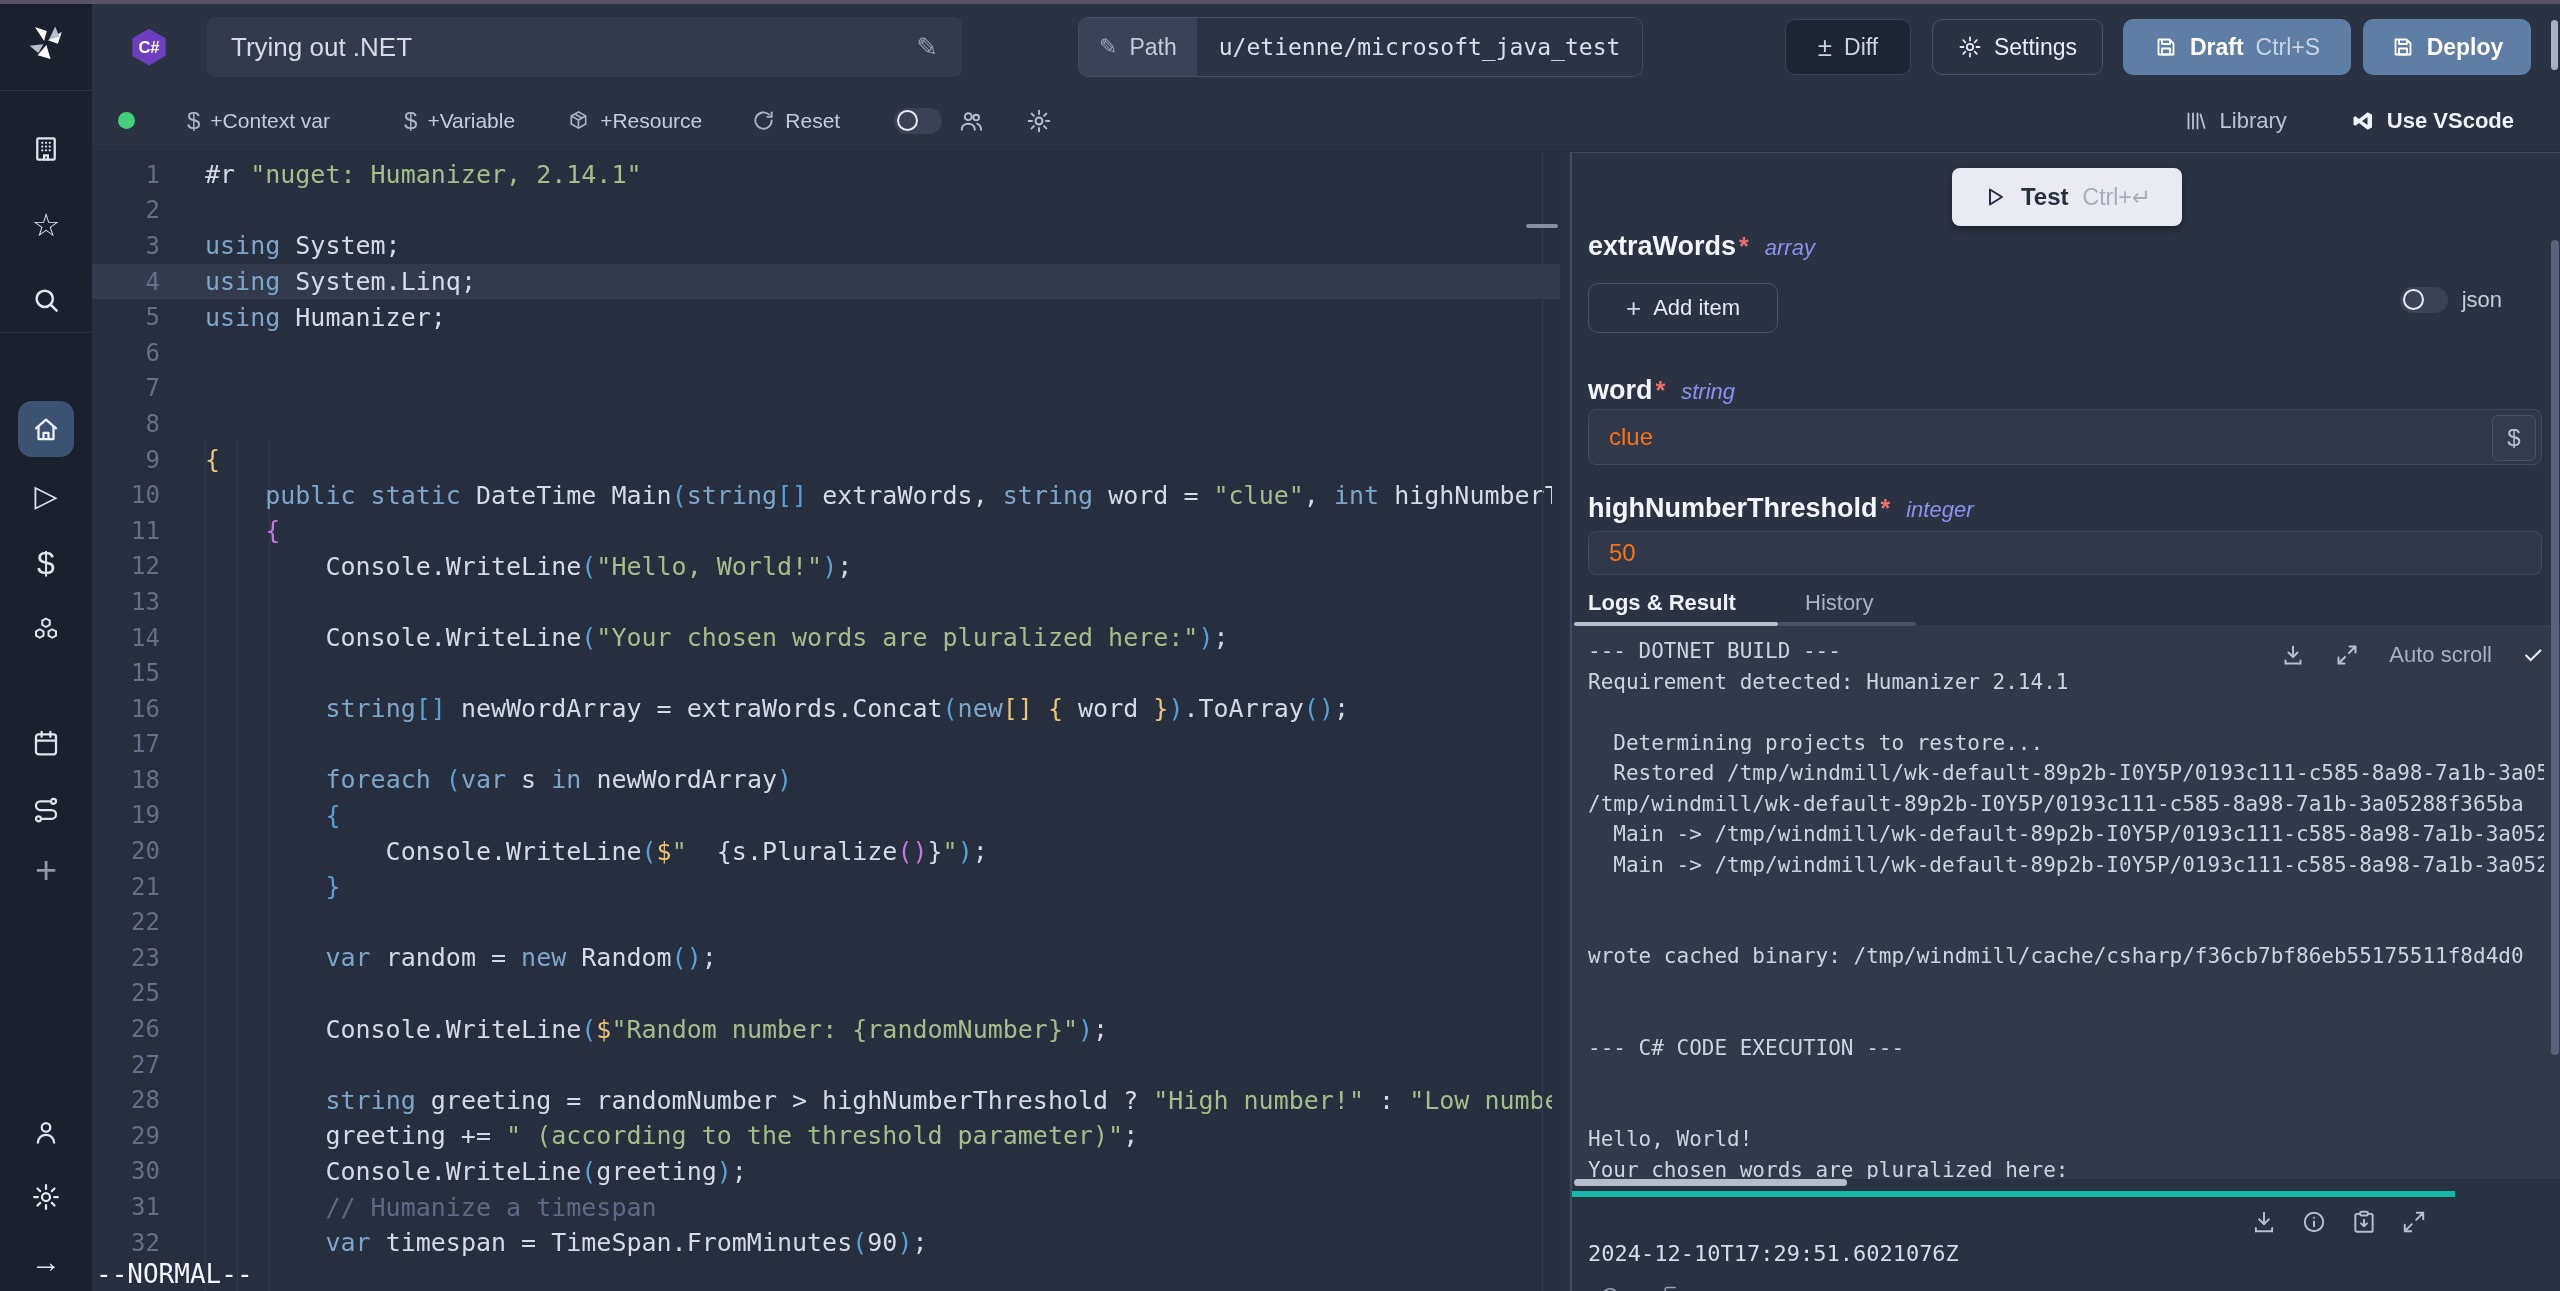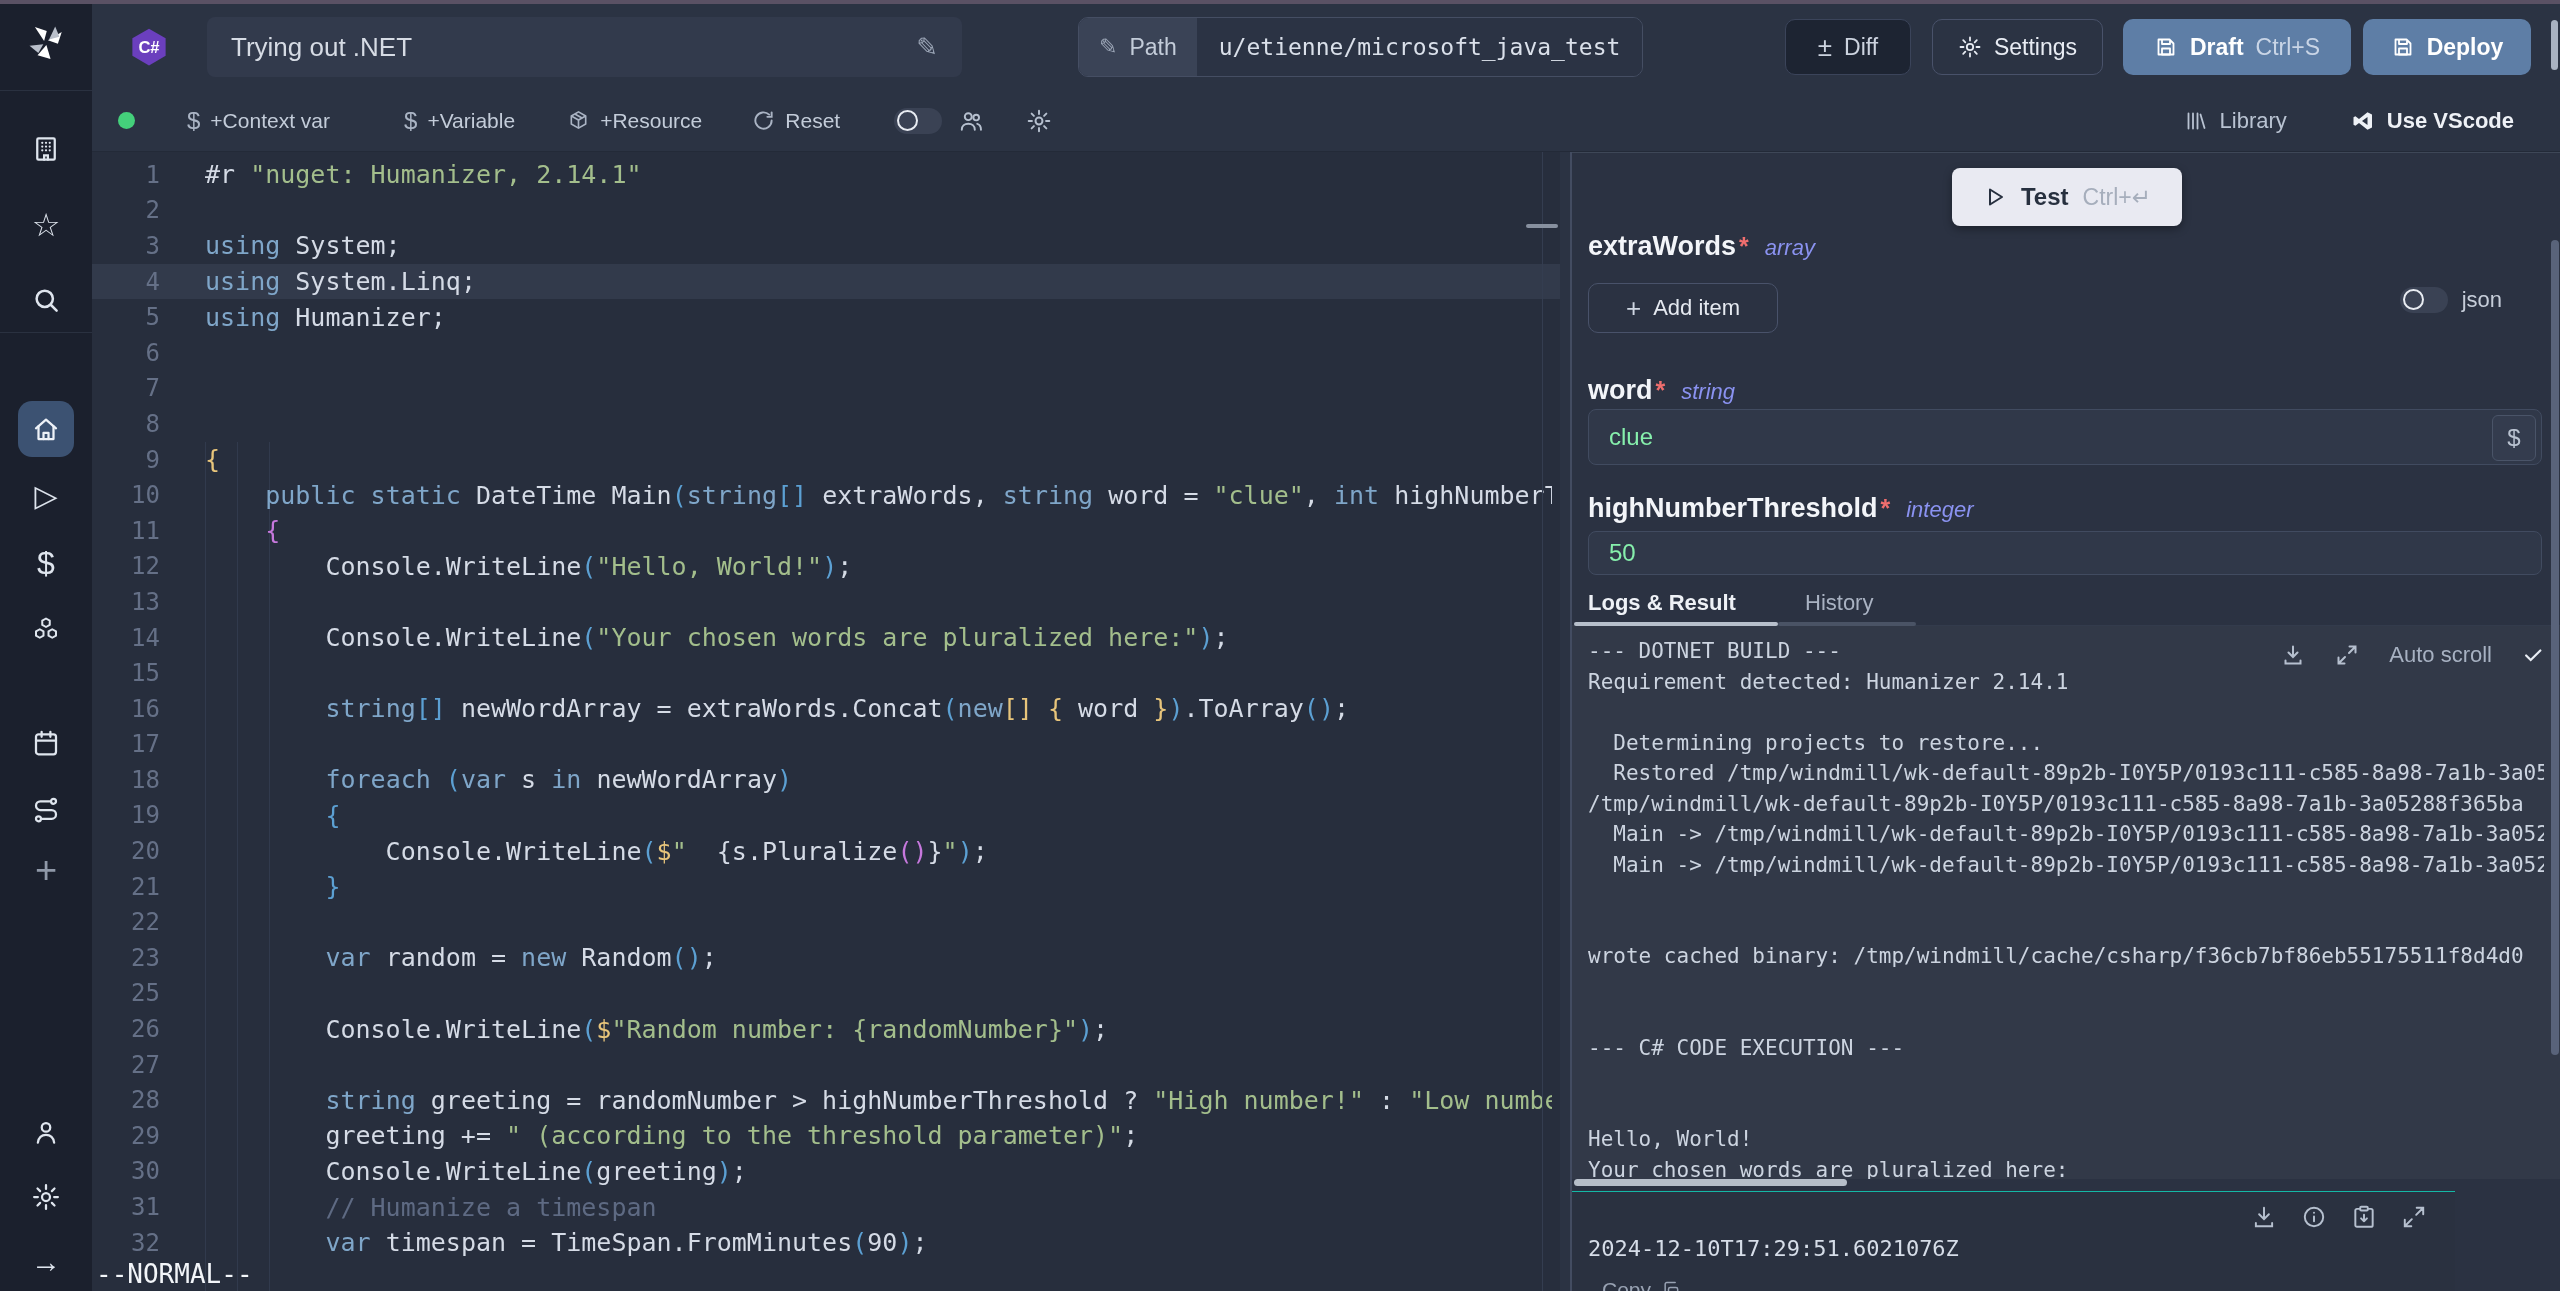--- a/index.html
+++ b/index.html
@@ -74,40 +74,40 @@
   .test-btn{position:absolute;left:380px;top:15px;width:230px;height:58px;background:#e9eaf2;border-radius:8px;display:flex;align-items:center;justify-content:center;gap:14px;color:#27303f;font-size:24px;font-weight:700;box-shadow:0 3px 8px rgba(0,0,0,.35);cursor:pointer}
   .test-btn svg{width:24px;height:24px}
   .test-shortcut{color:#a6aebc;font-weight:400;font-size:23px}
   .f-label{position:absolute;left:16px;display:flex;align-items:baseline}
   .f-name{font-size:27px;font-weight:700;color:#f3f5f9}
   .f-req{color:#ef6e6e;font-size:25px;font-weight:700;margin-left:3px}
   .f-type{font-style:italic;font-size:22px;color:#8a92f0;margin-left:16px}
   .add-item{position:absolute;left:16px;top:130px;width:188px;height:48px;border:1px solid #49526a;border-radius:10px;background:transparent;color:#e5e9f0;font-size:22px;display:flex;align-items:center;justify-content:center;gap:12px;cursor:pointer}
   .add-item .plus{font-size:26px;color:#cfd6e2}
   .json-toggle{position:absolute;top:134px;right:58px;display:flex;align-items:center;gap:14px;color:#c6cdd9;font-size:22px}
-  .input{position:absolute;left:16px;width:954px;height:56px;background:#303849;border:1px solid #414b60;border-radius:8px;color:#86efac;font-size:24px;padding:17px 20px;box-sizing:border-box;font-family:"Liberation Sans","DejaVu Sans",sans-serif;outline:none}
+  .input{position:absolute;left:16px;width:954px;height:56px;background:#303849;border:1px solid #414b60;border-radius:8px;color:#f97316;font-size:24px;padding:17px 20px;box-sizing:border-box;font-family:"Liberation Sans","DejaVu Sans",sans-serif;outline:none}
   .input-word{top:256px}
   .input-hnt{top:378px;height:44px}
   .dollar-chip{position:absolute;right:24px;top:262px;width:42px;height:44px;border:1px solid #4a5468;background:#343c4e;border-radius:6px;color:#b9c2d0;font-size:24px;display:flex;align-items:center;justify-content:center;cursor:pointer}
   .tabs{position:absolute;top:433px;left:0;width:988px;height:40px;border-bottom:1px solid #333b4c;box-sizing:border-box}
   .tab{position:absolute;top:4px;font-size:22px;cursor:pointer}
   .tab.t1{left:16px;color:#eef1f6;font-weight:600}
   .tab.t2{left:233px;color:#a9b2c2}
   .tab-underline{position:absolute;top:36px;left:2px;width:204px;height:4px;background:#b7bfcb;border-radius:2px}
   .tab-underline2{position:absolute;top:36px;left:206px;width:138px;height:4px;background:#4a5365;border-radius:2px}
   .logs{position:absolute;top:473px;left:0;width:988px;height:553px;background:#323948;overflow:hidden}
   .log-lines{padding:10px 0 0 16px;font-family:"DejaVu Sans Mono",monospace;font-size:21px;line-height:30.5px;color:#ccd4e0;white-space:pre}
   .logline{height:30.5px;overflow:hidden;width:956px}
   .log-tools{position:absolute;top:16px;right:16px;display:flex;align-items:center;gap:30px;color:#b6c0cf}
   .log-tools svg{width:24px;height:24px;cursor:pointer}
   .autoscroll{color:#a7b1c2;font-size:22px}
   .check{color:#e8edf4}
   .check svg{width:22px;height:22px}
   .hthumb{position:absolute;top:1026px;left:2px;width:273px;height:7px;border-radius:4px;background:#b6bec9;cursor:pointer}
-  .result{position:absolute;top:1038px;left:0;width:883px;height:101px;background:#2a3140;border-top:1px solid #14b8a6;box-sizing:border-box}
+  .result{position:absolute;top:1038px;left:0;width:883px;height:101px;background:#2a3140;border-top:6px solid #14b8a6;box-sizing:border-box}
   .result-tools{position:absolute;top:12px;right:28px;display:flex;gap:24px;color:#b6c0cf}
   .result-tools svg{width:26px;height:26px;cursor:pointer}
   .timestamp{position:absolute;top:44px;left:16px;font-family:"DejaVu Sans Mono",monospace;font-size:22px;color:#d6dde8}
   .copy-row{position:absolute;top:86px;left:30px;display:flex;gap:10px;color:#98a2b3;font-size:21px;align-items:center;cursor:pointer}
   .copy-row svg{width:20px;height:20px}
   
   .vthumb{position:absolute;right:1px;top:240px;width:8px;height:815px;border-radius:4px;background:#59637a;cursor:pointer}
   .vthumb-top{position:absolute;right:2px;top:20px;width:7px;height:50px;border-radius:4px;background:#a9b2c1;cursor:pointer}
 </style>
 </head>

